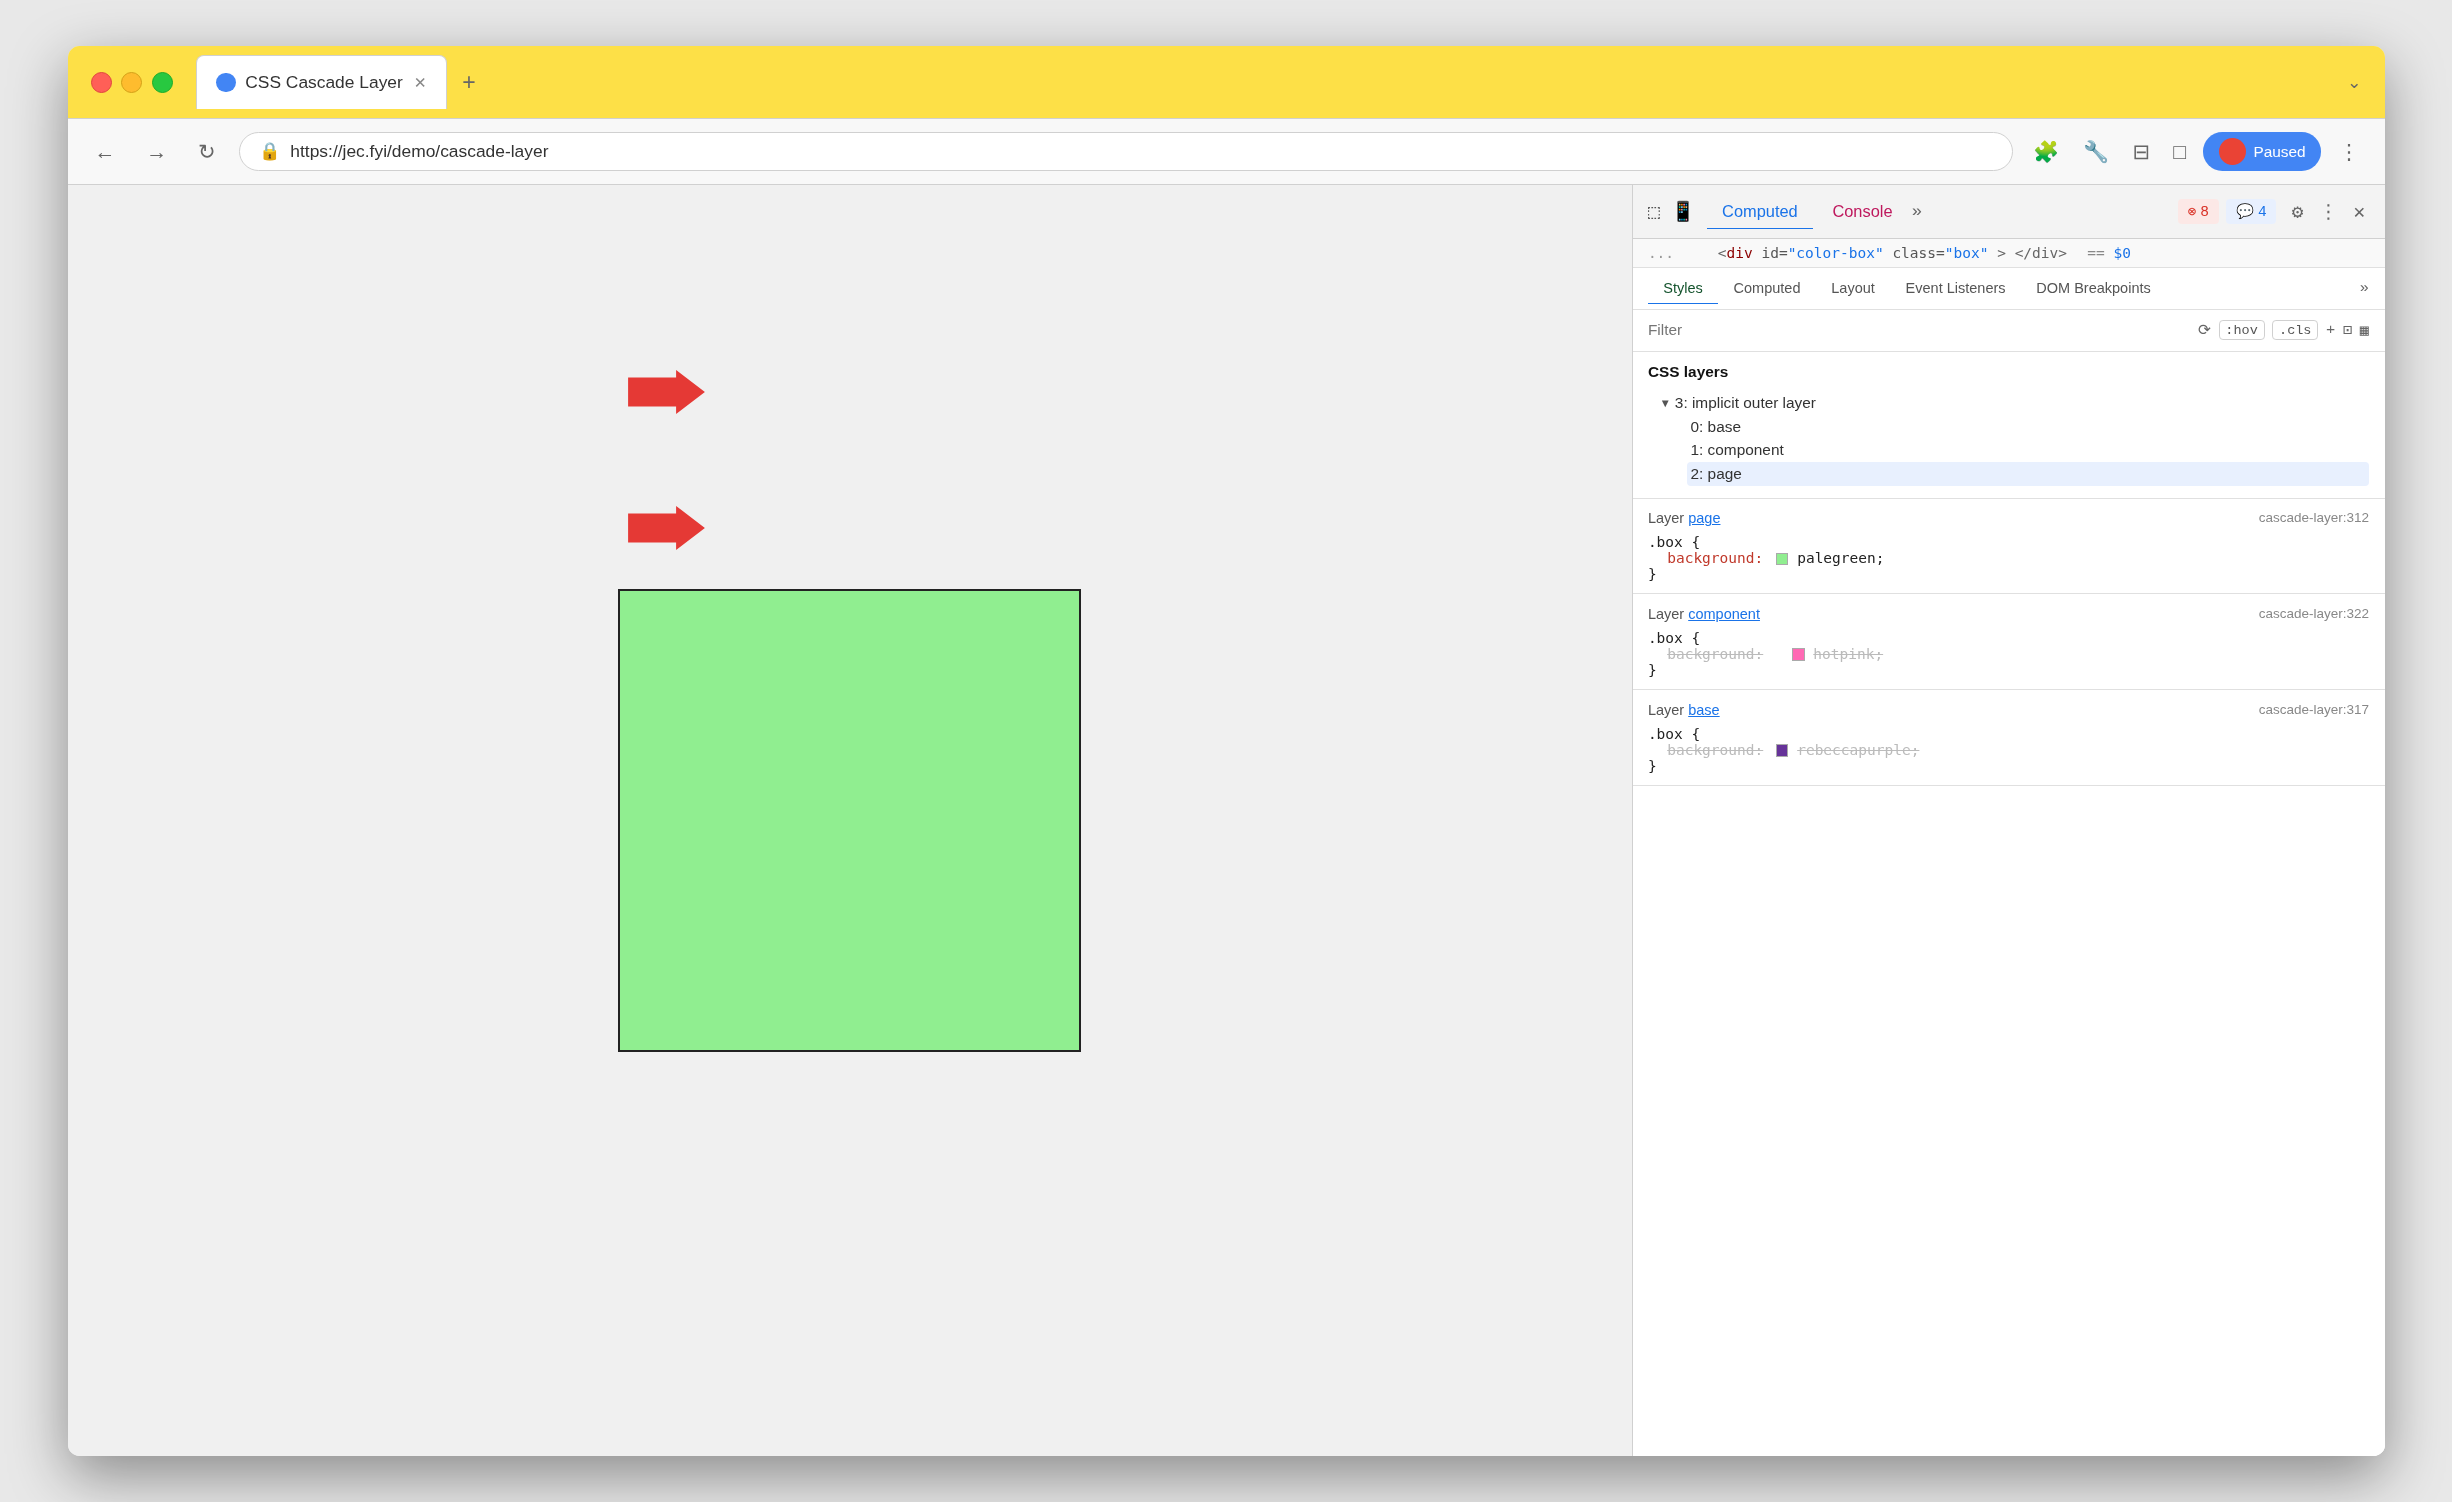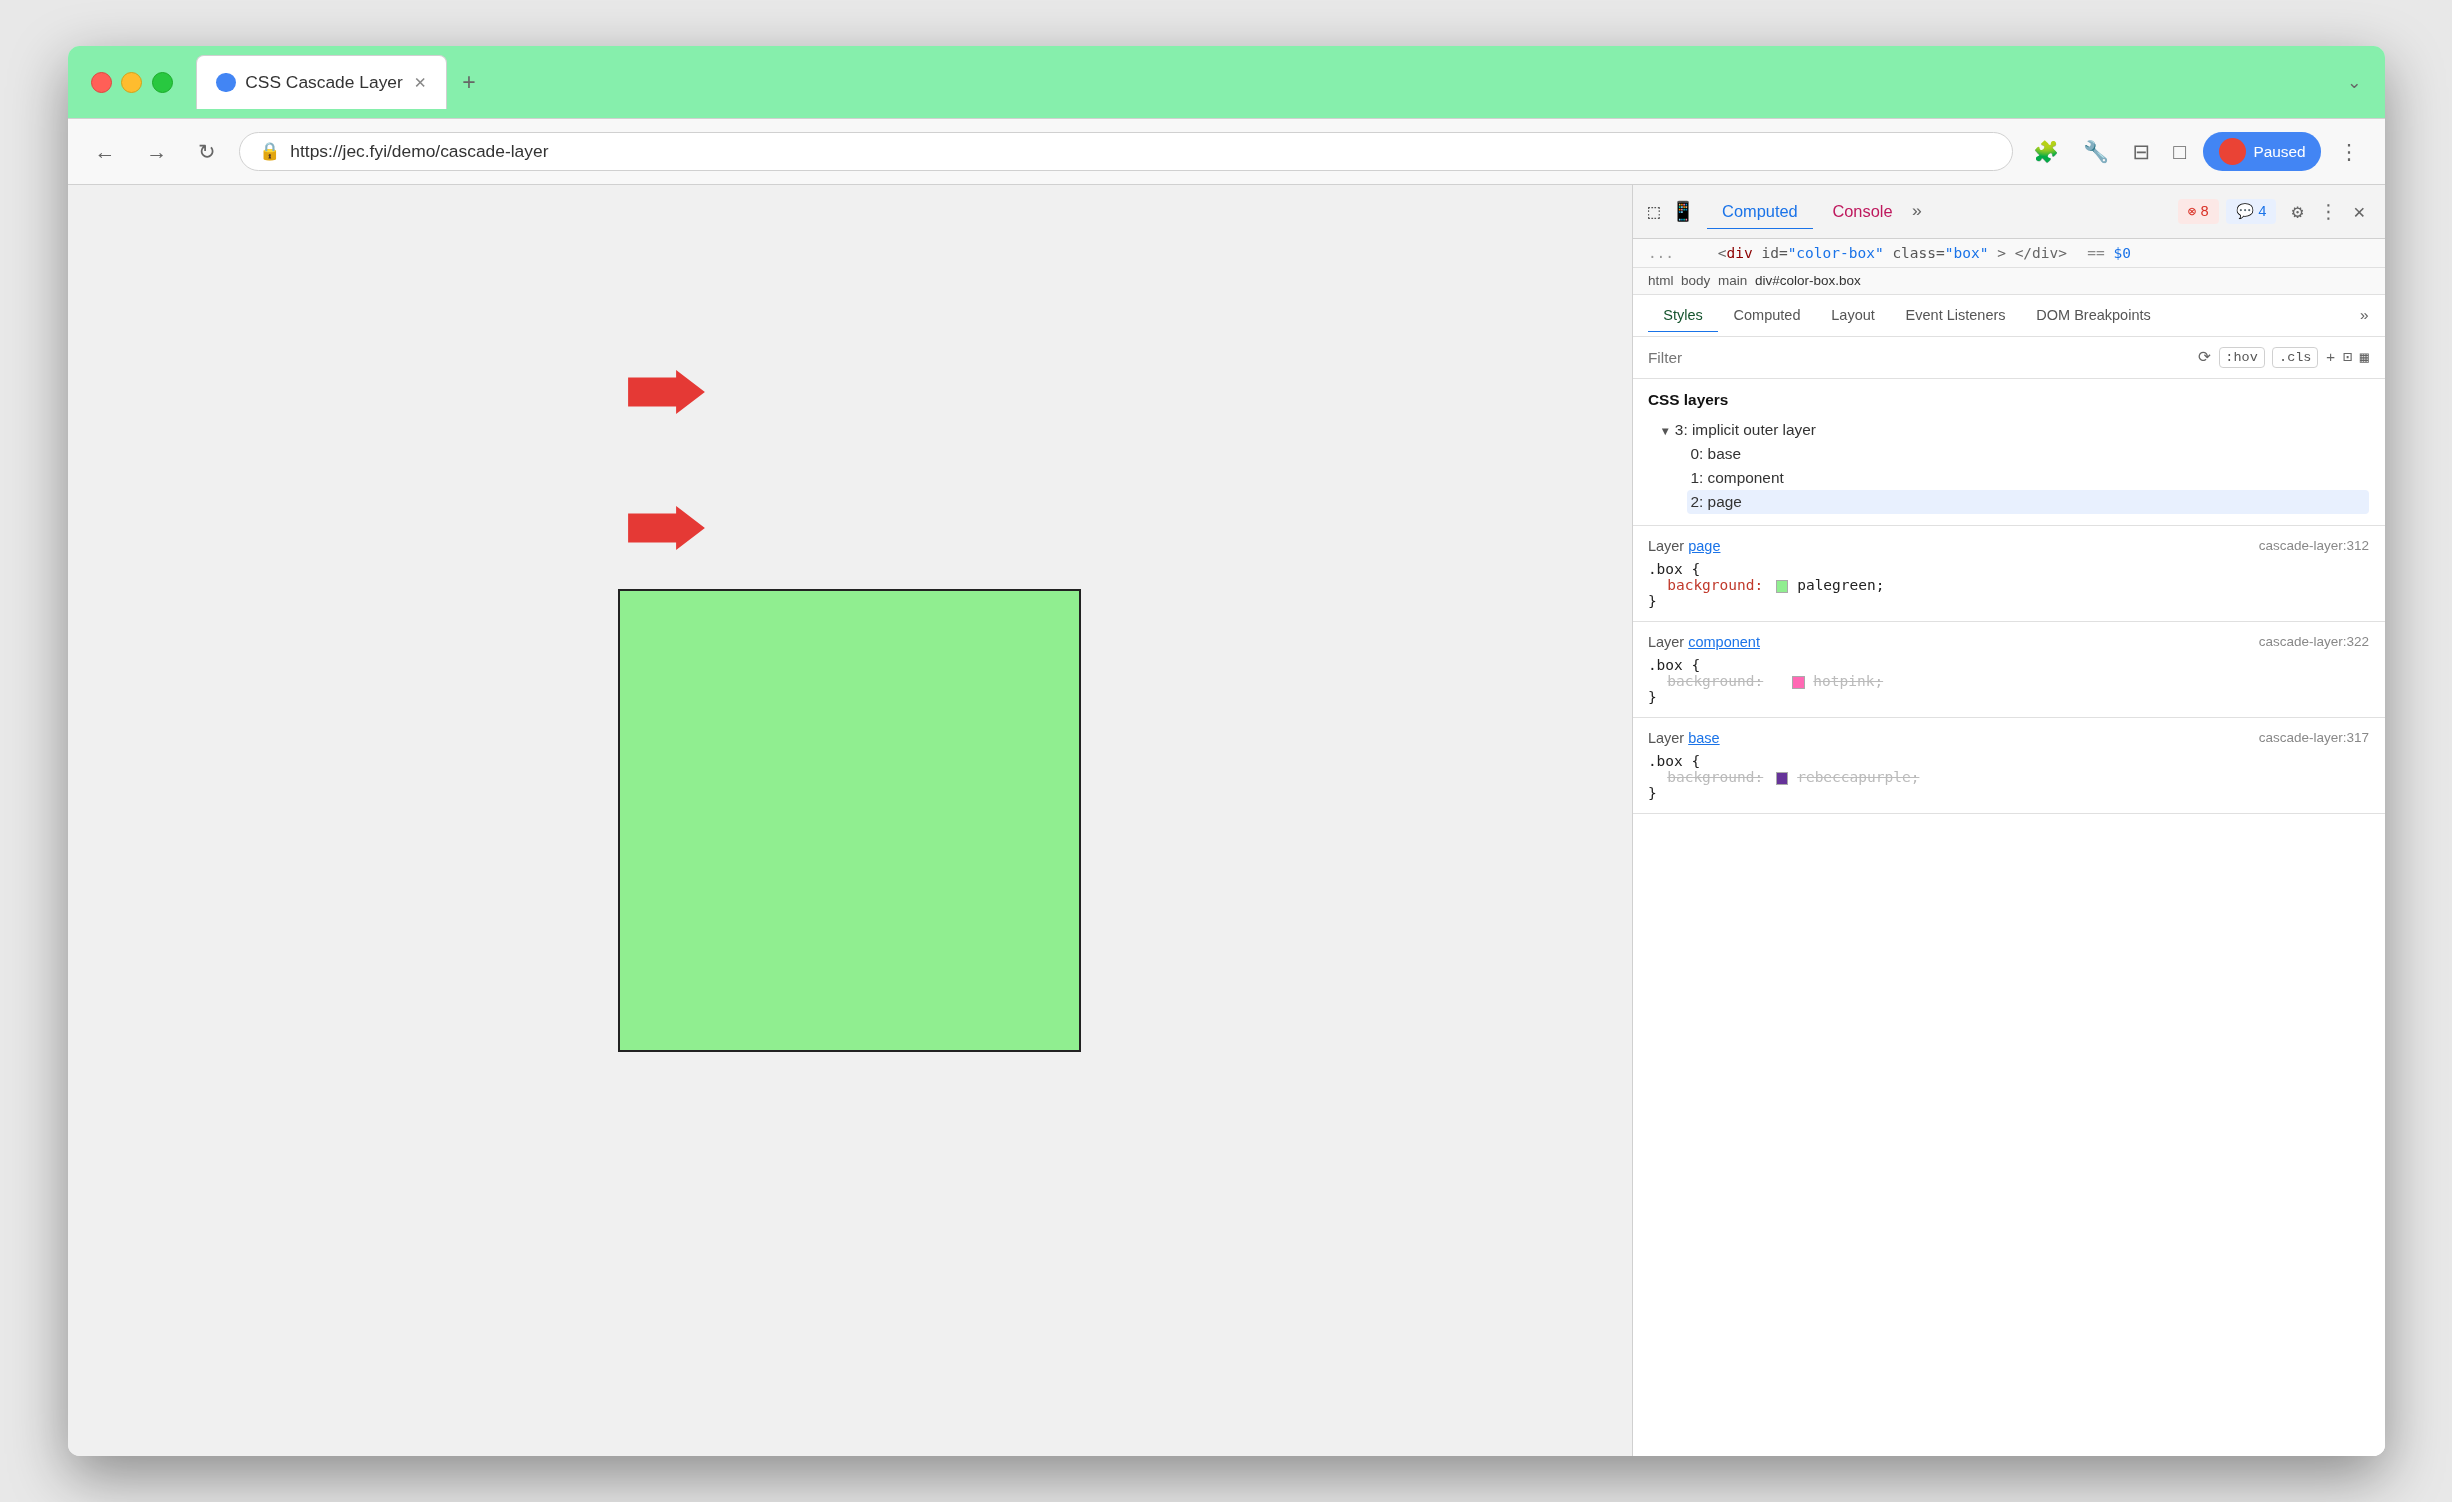--- a/index.html
+++ b/index.html
@@ -19,21 +19,21 @@
       background: #f0f0f0;
       border-radius: 11.6px;
       box-shadow: 0 19.3px 58px rgba(0,0,0,0.4);
       overflow: hidden;
       display: flex;
       flex-direction: column;
     }
 
     
     .title-bar {
-      background: #86efac;
+      background: #fde047;
       height: 73px;
       display: flex;
       align-items: center;
       padding: 0 23px;
       gap: 15.4px;
       border-bottom: 1px solid #d0d0d0;
       flex-shrink: 0;
     }
 
     .traffic-lights {
@@ -576,26 +576,20 @@
       <div class="html-element-bar">
         <span style="color:#999;">...</span>
         &nbsp;&nbsp;&nbsp;
         <span class="html-tag">&lt;</span><span style="color:#8b0000;">div</span>
         <span style="color:#555;"> id=</span><span style="color:#1a73e8;">"color-box"</span>
         <span style="color:#555;"> class=</span><span style="color:#1a73e8;">"box"</span>
         <span class="html-tag">&gt; &lt;/div&gt;</span>
         <span style="color:#888;margin-left:11.6px;">== <span style="color:#1a73e8;">$0</span></span>
       </div>
 
-      <div class="html-selector-bar">
-        <span class="hs-item">html</span>
-        <span class="hs-item">body</span>
-        <span class="hs-item">main</span>
-        <span class="hs-item active">div#color-box.box</span>
-      </div>
 
       <div class="styles-tabs">
         <div class="styles-tab active">Styles</div>
         <div class="styles-tab">Computed</div>
         <div class="styles-tab">Layout</div>
         <div class="styles-tab">Event Listeners</div>
         <div class="styles-tab">DOM Breakpoints</div>
         <span class="styles-tab-more">»</span>
       </div>
 

